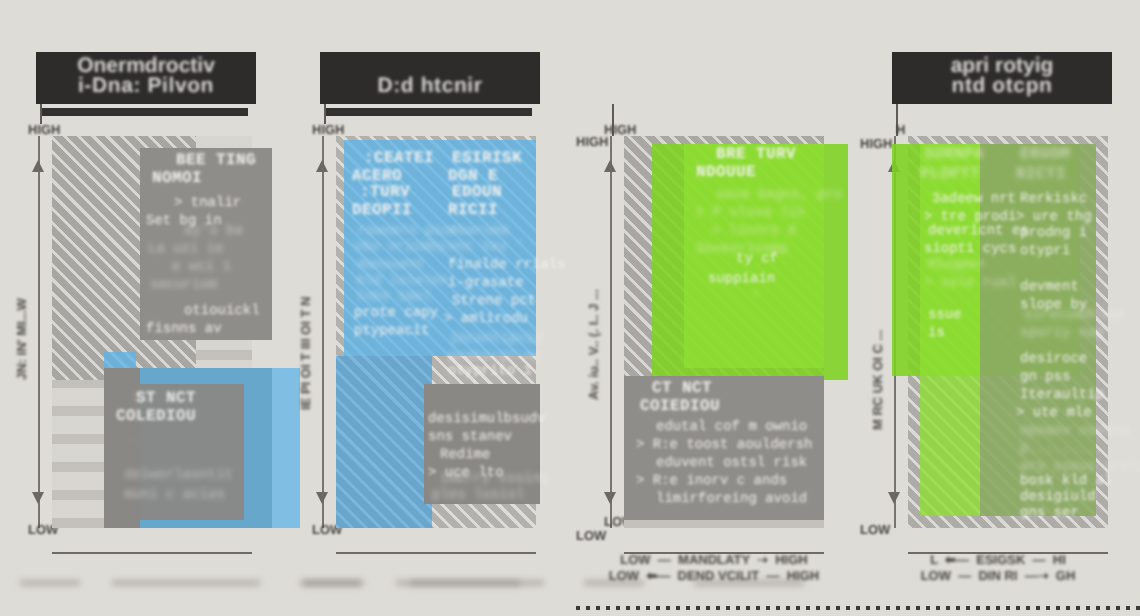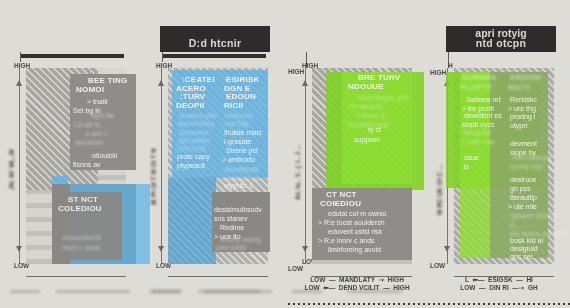--- a/index.html
+++ b/index.html
@@ -45,20 +45,21 @@
   }
   .title-tick {
     position: absolute; left: 20px; top: 52px; width: 1px; height: 10px;
     background: #5d5a57;
   }
 
   
   .plot {
     position: absolute; left: 26px; top: 68px; width: 100px; height: 196px;
     background: #cfcdc8;
+    font-family: Liberation Mono, monospace;
   }
   .gridbg {
     position: absolute; inset: 0;
     background: repeating-linear-gradient(
       to bottom,
       #dedcd7 0px, #dedcd7 9px,
       #b9b6b1 9px, #b9b6b1 14px
     );
     opacity: .55;
   }
@@ -142,20 +143,25 @@
     position: absolute; left: 288px; bottom: 3px; width: 282px; height: 2px;
     background-image: repeating-linear-gradient(to right, #3a3a3a 0 2px, transparent 2px 5px);
   }
 </style>
 </head>
 <body>
 
 <div id="root">
 
   <div class="panel p1">
+    <div class="titlebar">
+      <div class="t1">Onermdroctiv</div>
+      <div class="t2">i-Dna: Pilvon</div>
+      <div class="nub"></div>
+    </div>
     <div class="title-underline"></div>
     <div class="title-tick"></div>
 
     <div class="axis-v">
       <div class="arr-up"></div>
       <div class="arr-dn"></div>
     </div>
     <div class="axis-lbl" style="left:14px;top:62px">HIGH</div>
     <div class="axis-lbl" style="left:14px;top:262px">LOW</div>
     <div class="axis-vtext" style="top:190px;left:8px">JN: IN' MI...W</div>

